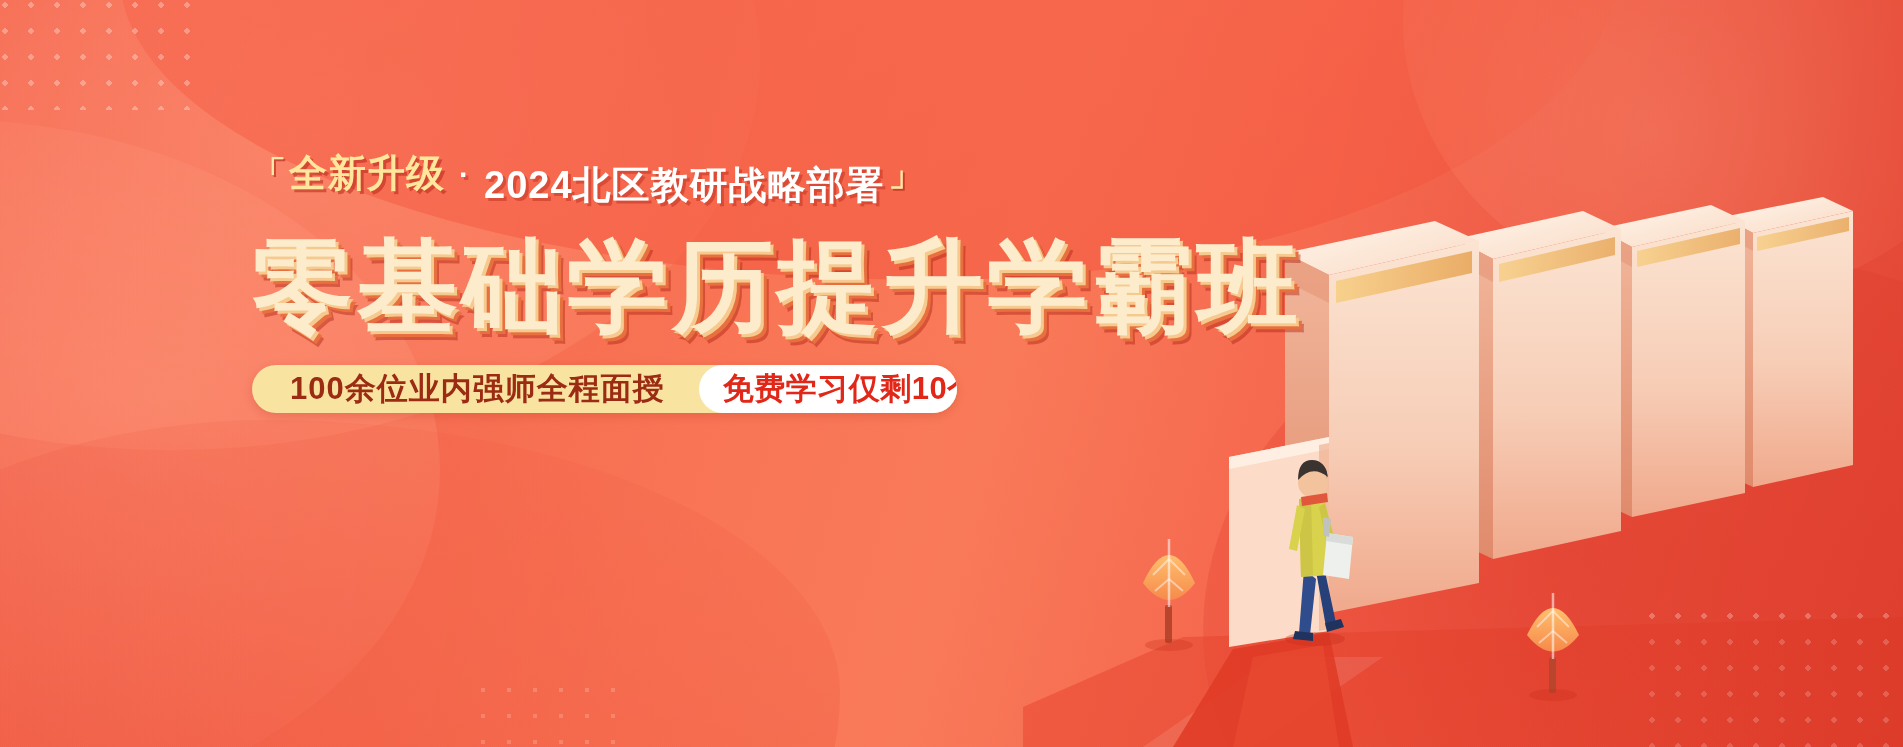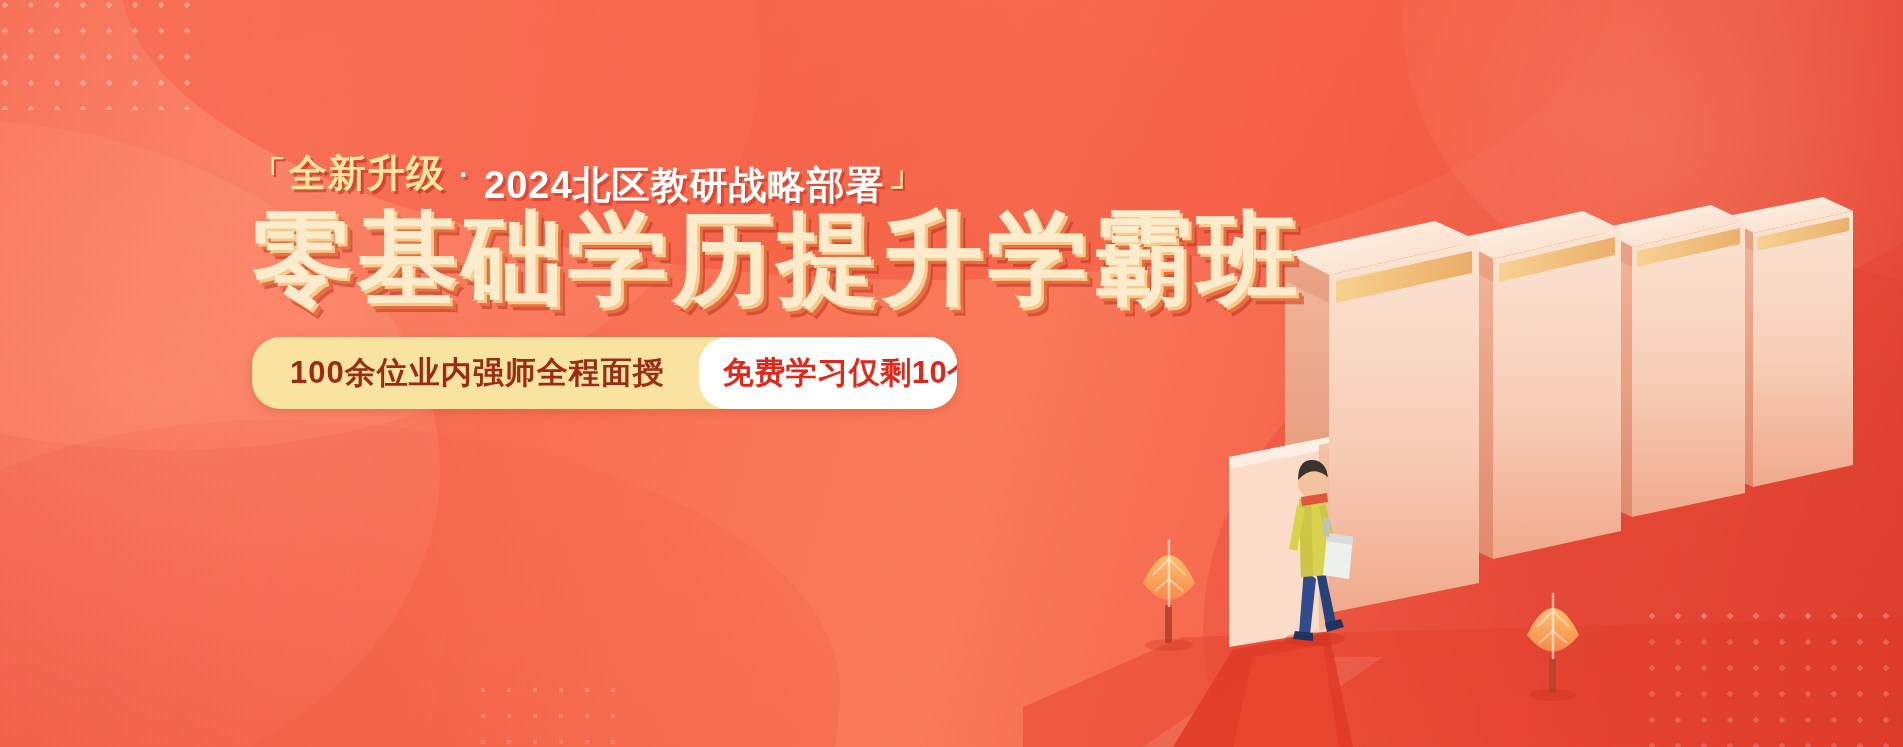--- a/index.html
+++ b/index.html
@@ -125,39 +125,39 @@
     font-size: 30px;
     text-shadow: 3px 3px 0 rgba(176,32,20,0.40);
   }
   .subtitle .white {
     color: #ffffff;
     text-shadow: 3px 3px 0 rgba(176,32,20,0.40);
     margin-top: 24px;
   }
 
   .title {
-    margin-top: 4px;
+    margin-top: 32px;
     font-size: 101px;
     font-weight: bold;
     letter-spacing: 4px;
     line-height: 1.08;
     white-space: nowrap;
     color: #fdeccb;
     text-shadow:
        3px 3px 0 #f6c98f,
        6px 6px 0 #e8703f,
        8px 9px 0 rgba(176,34,20,0.45);
   }
 
   .pills {
     margin-top: 24px;
     display: flex;
     align-items: stretch;
     width: 705px;
-    height: 72px;
+    height: 48px;
     background: #f9e3a0;
     border-radius: 28px;
     overflow: hidden;
     box-shadow: 0 3px 10px rgba(160,30,18,0.18);
   }
   .pill-left {
     display: flex;
     align-items: center;
     justify-content: center;
     padding: 0 34px 0 38px;

